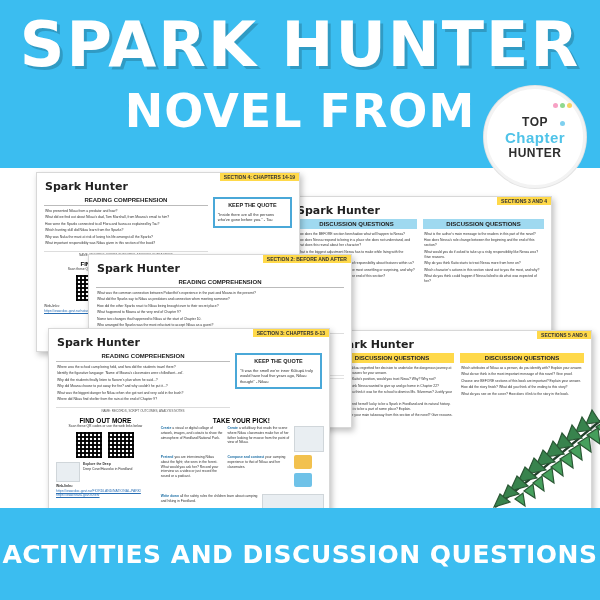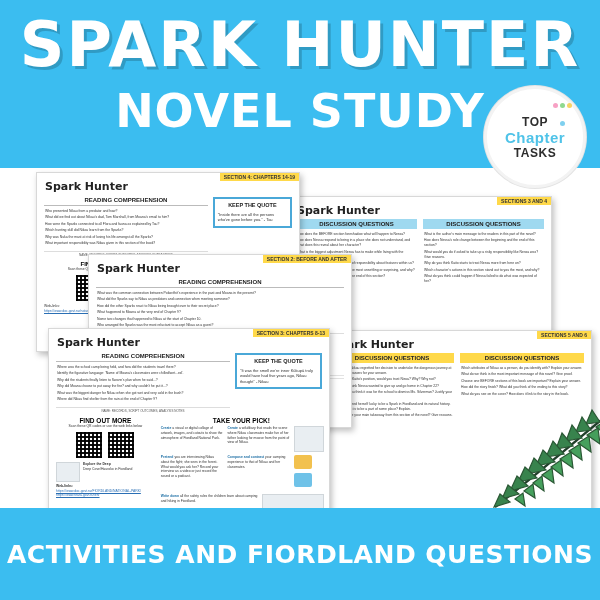--- a/index.html
+++ b/index.html
@@ -100,27 +100,27 @@
   
   .fern{position:absolute;right:-10px;bottom:78px;width:150px;height:120px;opacity:.95;}
 </style>
 </head>
 <body>
 
 <div class="poster">
 
   <div class="top-band"></div>
   <div class="title-main">SPARK HUNTER</div>
-  <div class="title-sub">NOVEL STUDY</div>
+  <div class="title-sub">NOVEL FROM</div>
 
   <div class="logo">
     <div class="dots"><i></i><i></i><i></i><i></i></div>
     <div class="l1">TOP</div>
     <div class="l2">Chapter</div>
-    <div class="l3">TASKS</div>
+    <div class="l3">HUNTER</div>
   </div>
 
   <div class="sheet" style="left:288px;top:196px;width:262px;height:200px;">
     <div class="sec-tag">SECTIONS 3 AND 4</div>
     <div class="s-title" style="font-size:11px;padding:7px 0 2px 8px;">Spark Hunter</div>
     <div style="display:flex;gap:6px;padding:0 7px;">
       <div style="flex:1;">
         <div class="hdr-bar band-blue">DISCUSSION QUESTIONS</div>
         <div class="q-list tiny" style="padding:3px 1px;">
           <div>How does the BEFORE section foreshadow what will happen to Nessa?</div>
@@ -378,15 +378,15 @@
         <path d="M91 65 l12 9 l-2 -16 z" fill="#3d9b55"></path>
         <path d="M82 73 l12 8 l-2 -15 z" fill="#3d9b55"></path>
         <path d="M73 81 l11 8 l-2 -15 z" fill="#3d9b55"></path>
         <path d="M64 89 l11 7 l-2 -14 z" fill="#3d9b55"></path>
         <path d="M55 97 l10 7 l-2 -13 z" fill="#3d9b55"></path>
       </g>
     </g>
   </svg>
 
   <div class="bottom-band"></div>
-  <div class="bottom-text">ACTIVITIES AND FIORDLAND QUESTIONS</div>
+  <div class="bottom-text">ACTIVITIES AND DISCUSSION QUESTIONS</div>
 
 </div>
 
 </body></html>

